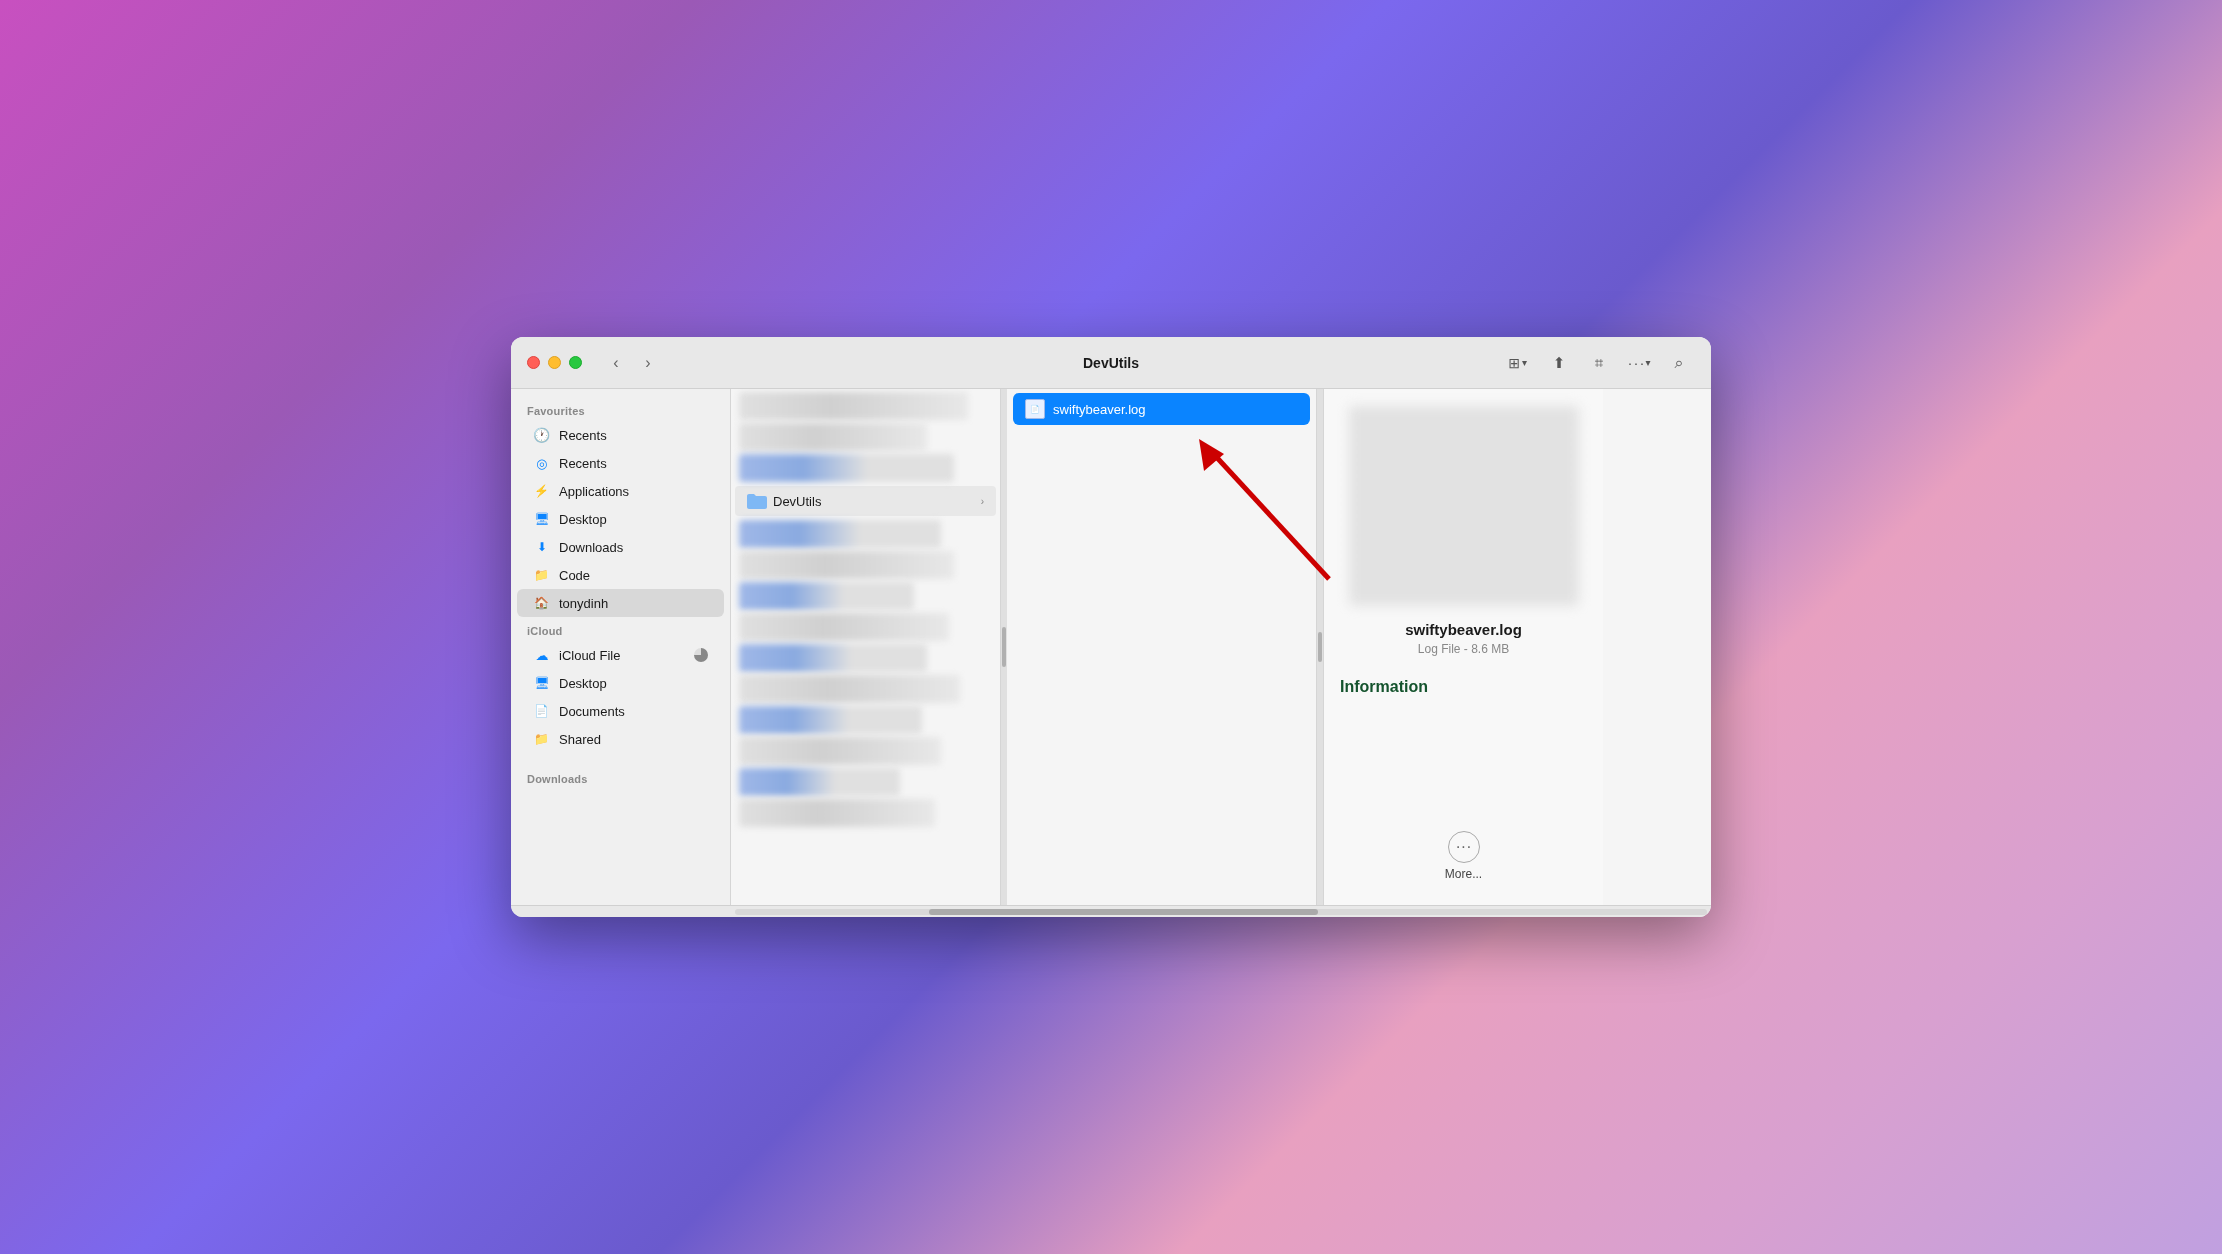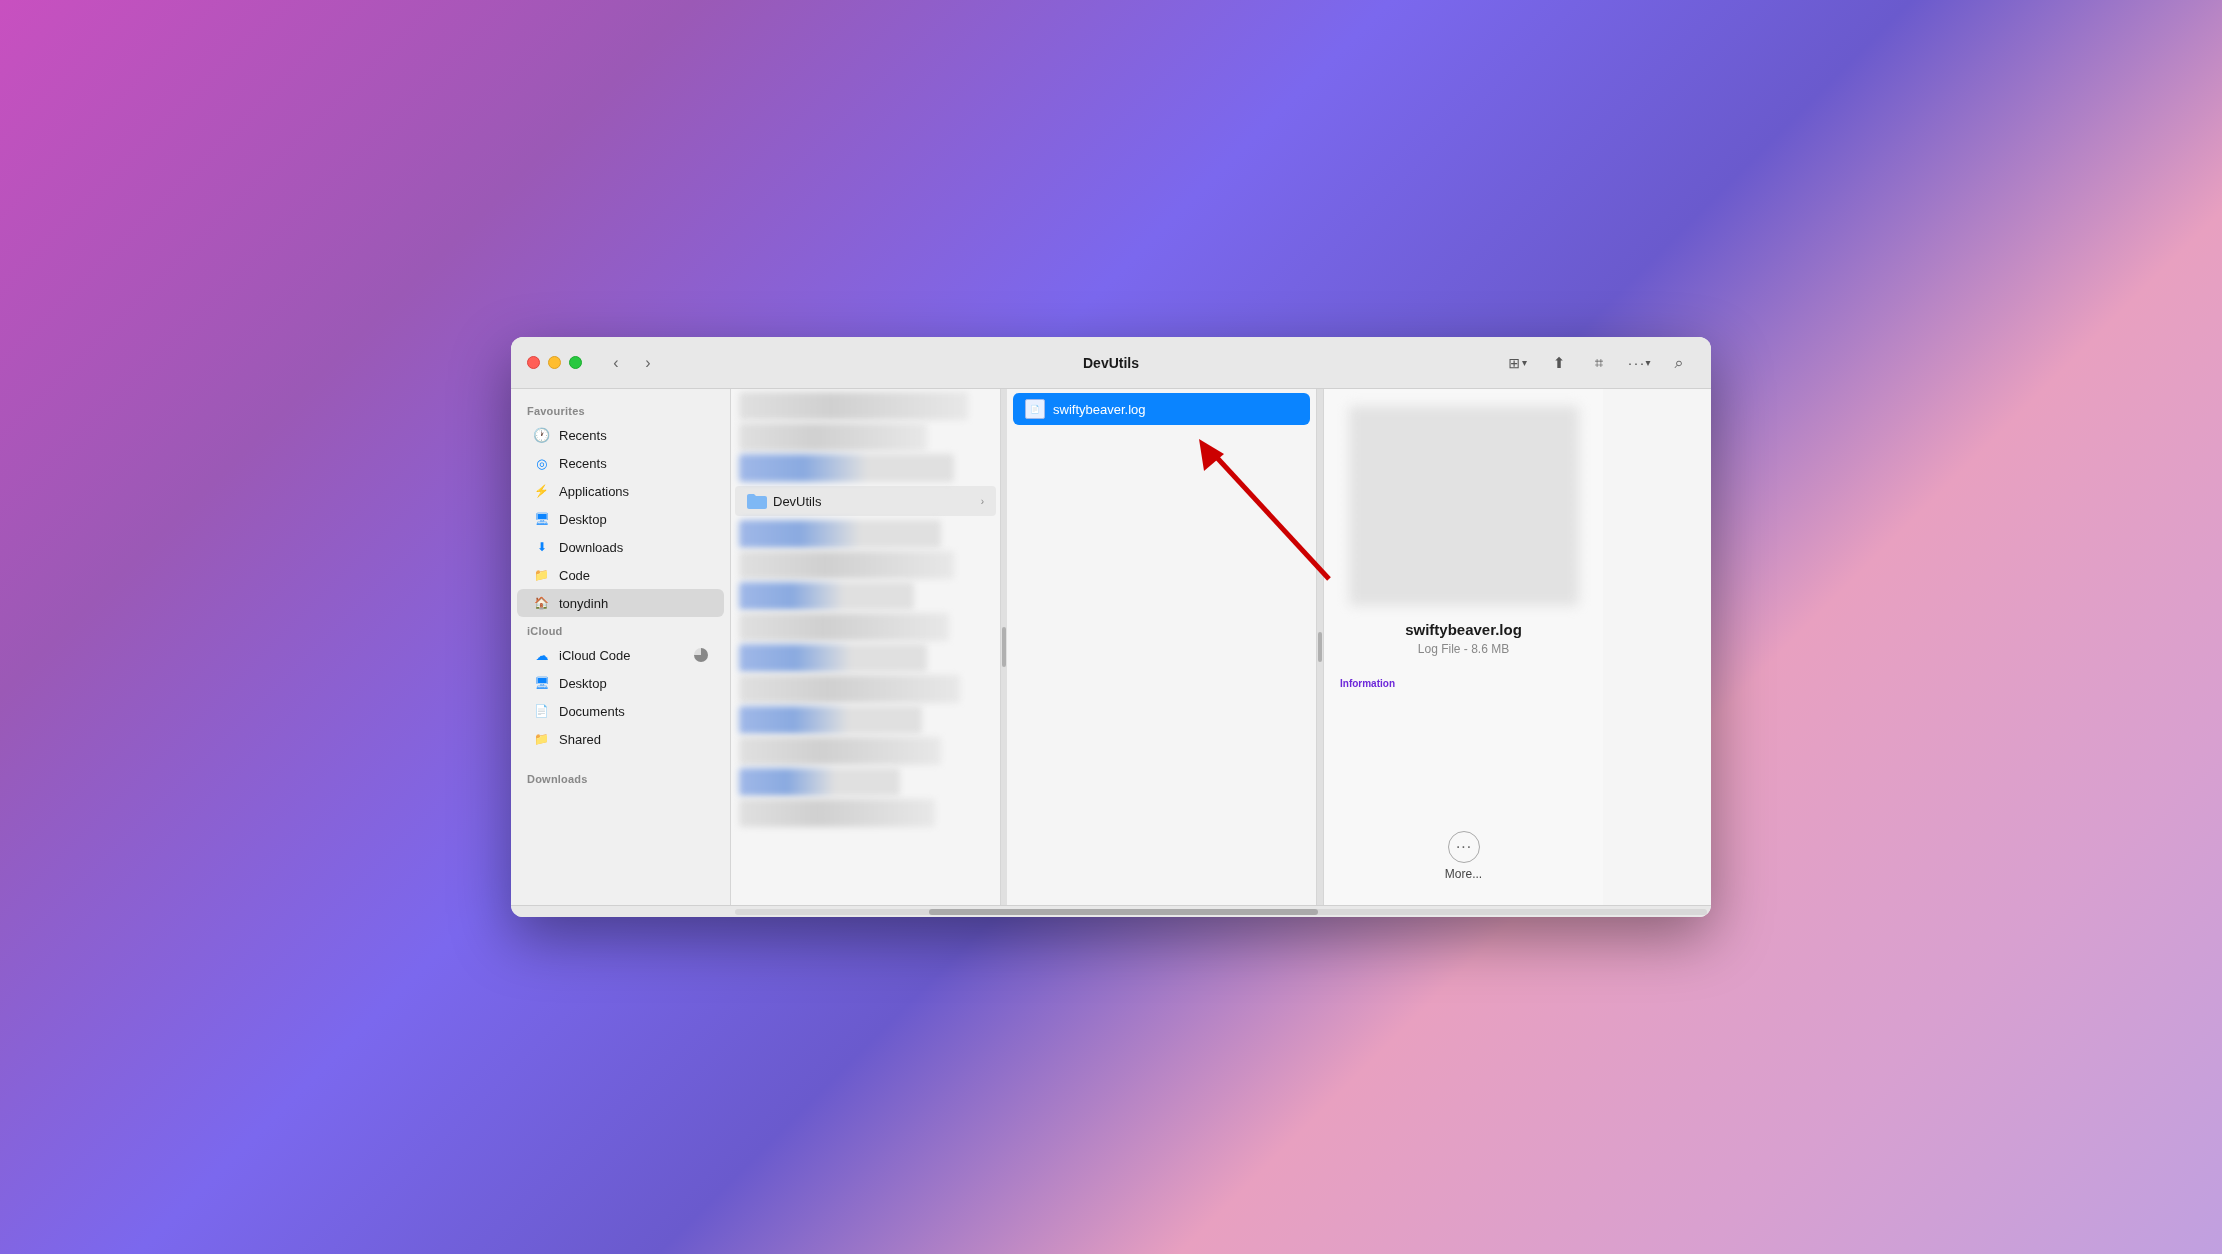--- a/index.html
+++ b/index.html
@@ -279,23 +279,23 @@
       text-align: center;
     }
 
     .preview-filetype {
       font-size: 12px;
       color: #888;
       margin-bottom: 22px;
     }
 
     .preview-info-label {
-      font-size: 10px;
+      font-size: 16px;
       font-weight: 700;
-      color: #6d28d9;
+      color: #14532d;
       align-self: flex-start;
       margin-bottom: 22px;
     }
 
     .preview-more-btn {
       display: flex;
       flex-direction: column;
       align-items: center;
       gap: 4px;
       margin-top: auto;
@@ -452,21 +452,21 @@
 
       <div class="sidebar-item active">
         <div class="sidebar-icon blue" style="font-size:12px;">🏠</div>
         <span>tonydinh</span>
       </div>
 
       <div class="sidebar-section-label" style="margin-top:0;">iCloud</div>
 
       <div class="sidebar-item">
         <div class="sidebar-icon blue" style="font-size:13px;">☁</div>
-        <span>iCloud Code</span>
+        <span>iCloud File</span>
         <div class="icloud-loading"></div>
       </div>
 
       <div class="sidebar-item">
         <div class="sidebar-icon blue" style="font-size:12px;">🖥</div>
         <span>Desktop</span>
       </div>
 
       <div class="sidebar-item">
         <div class="sidebar-icon blue" style="font-size:12px;">📄</div>

